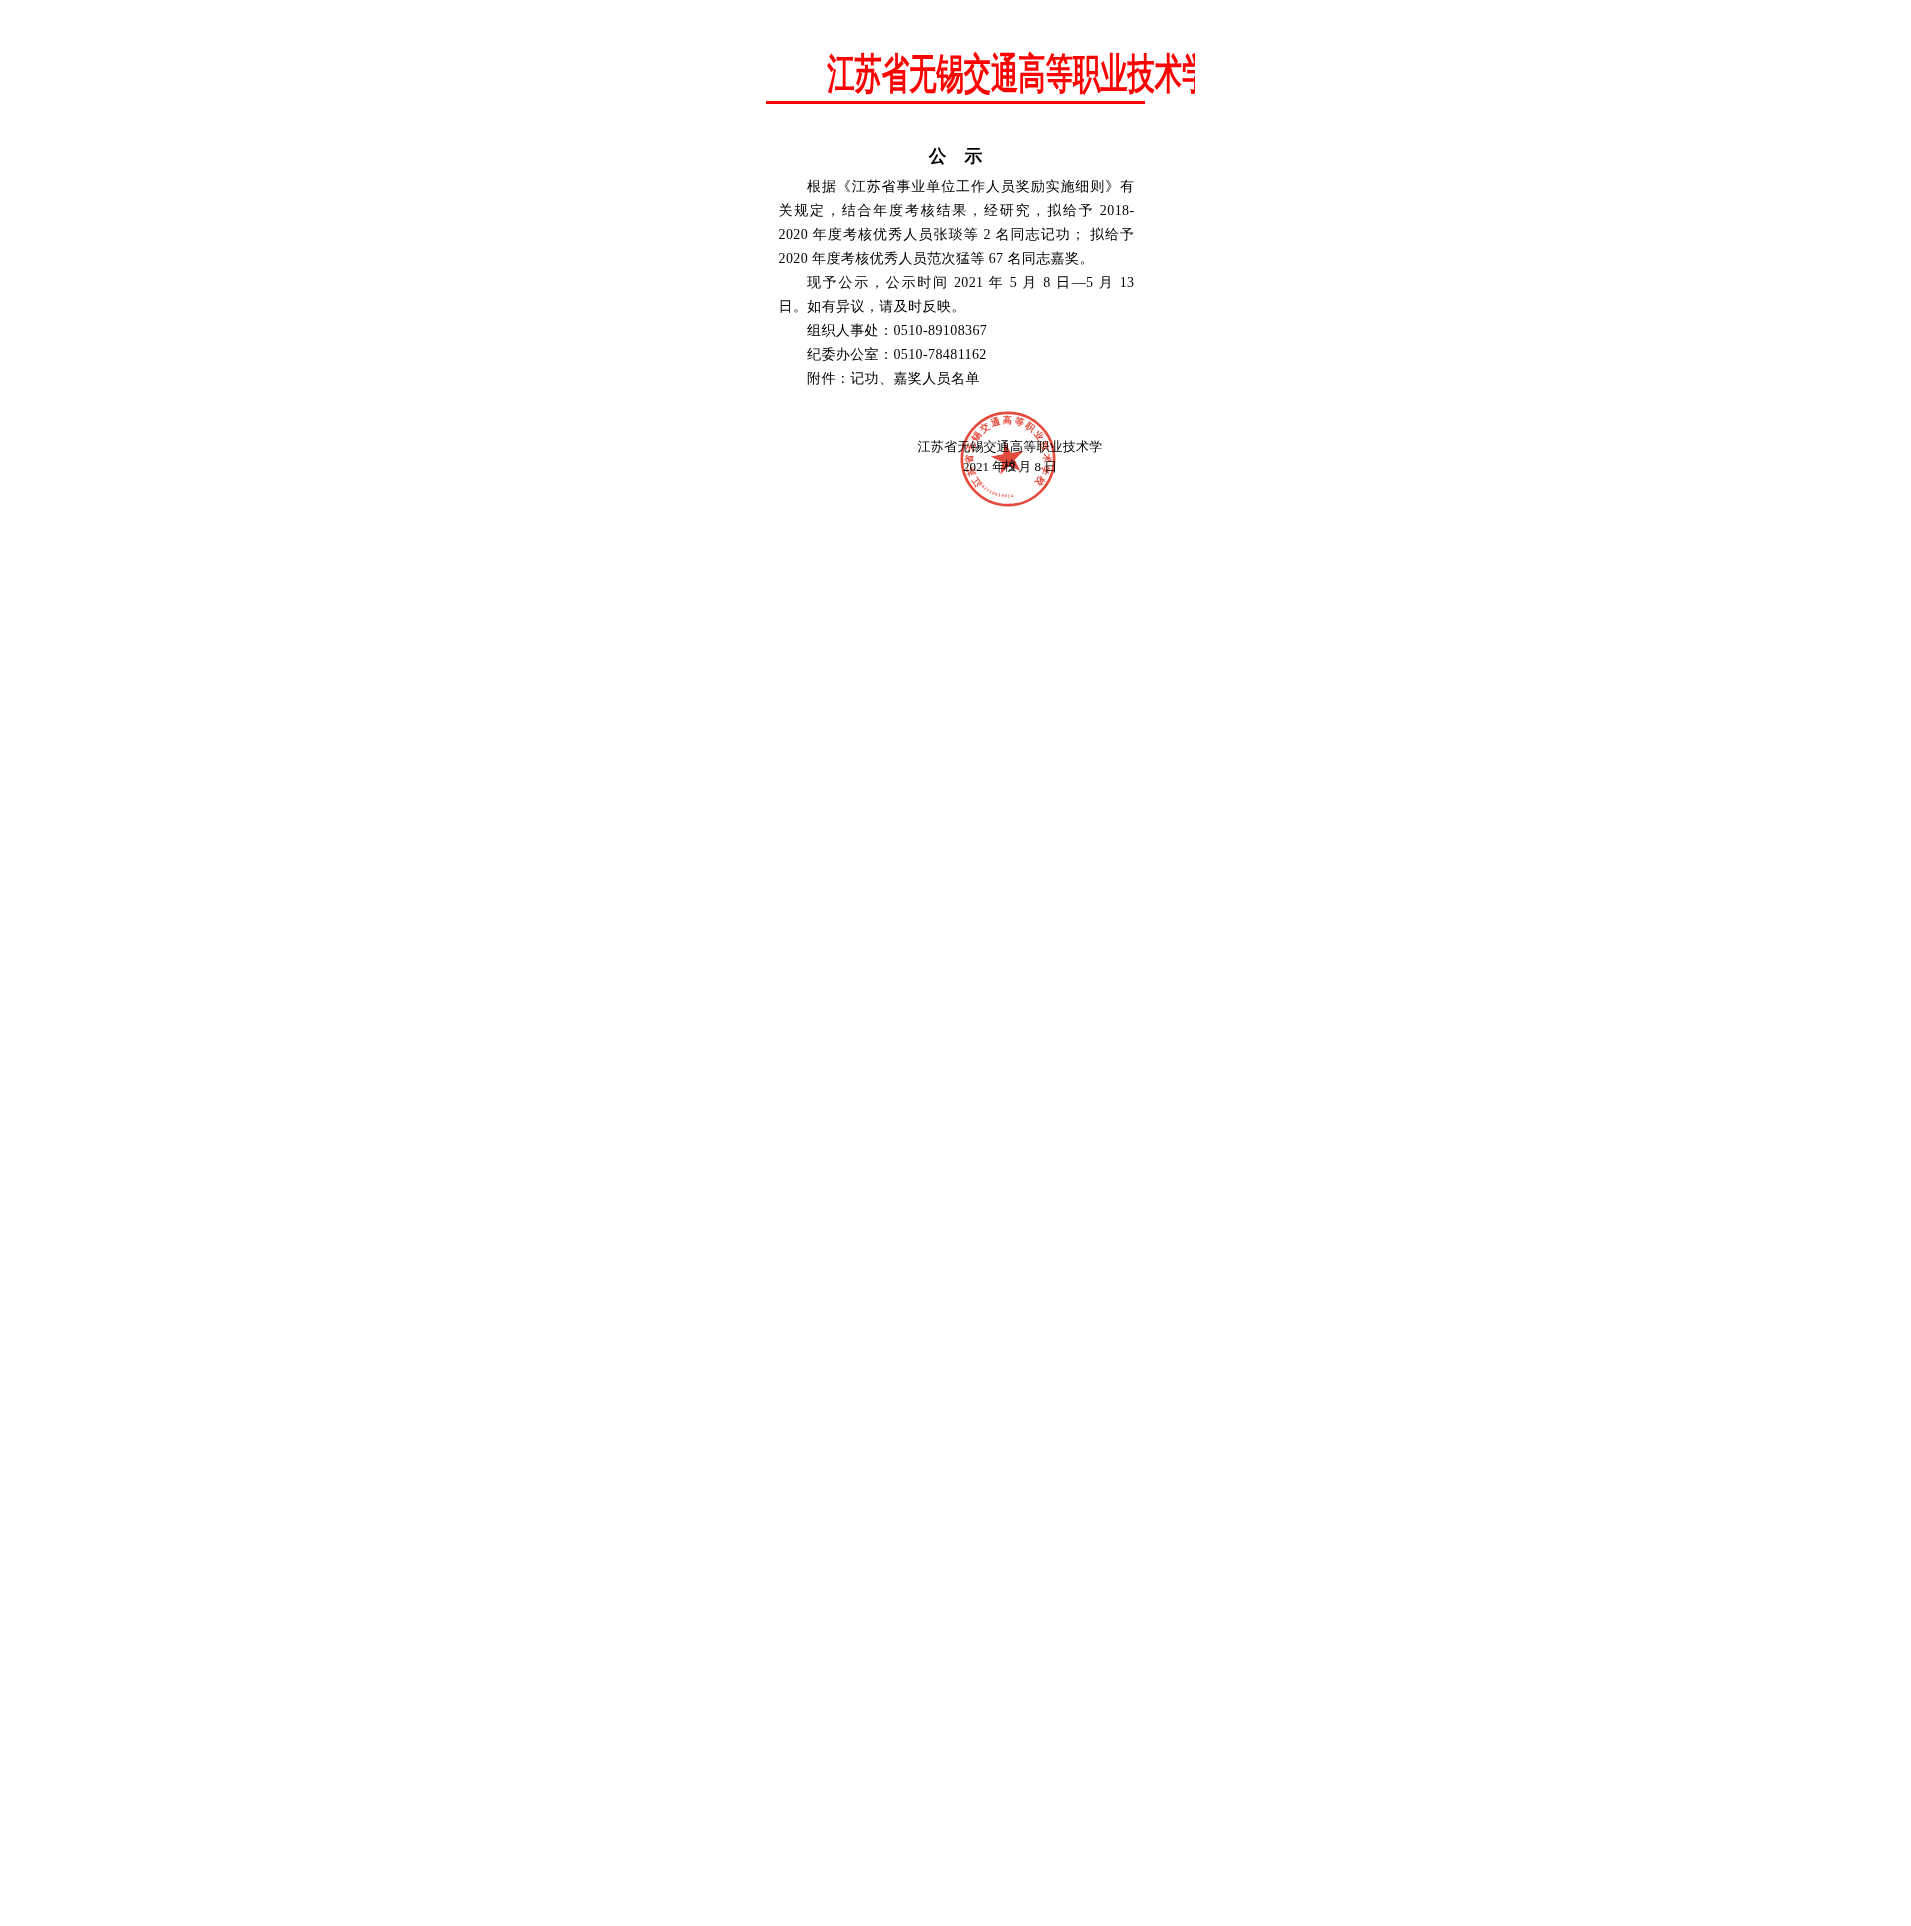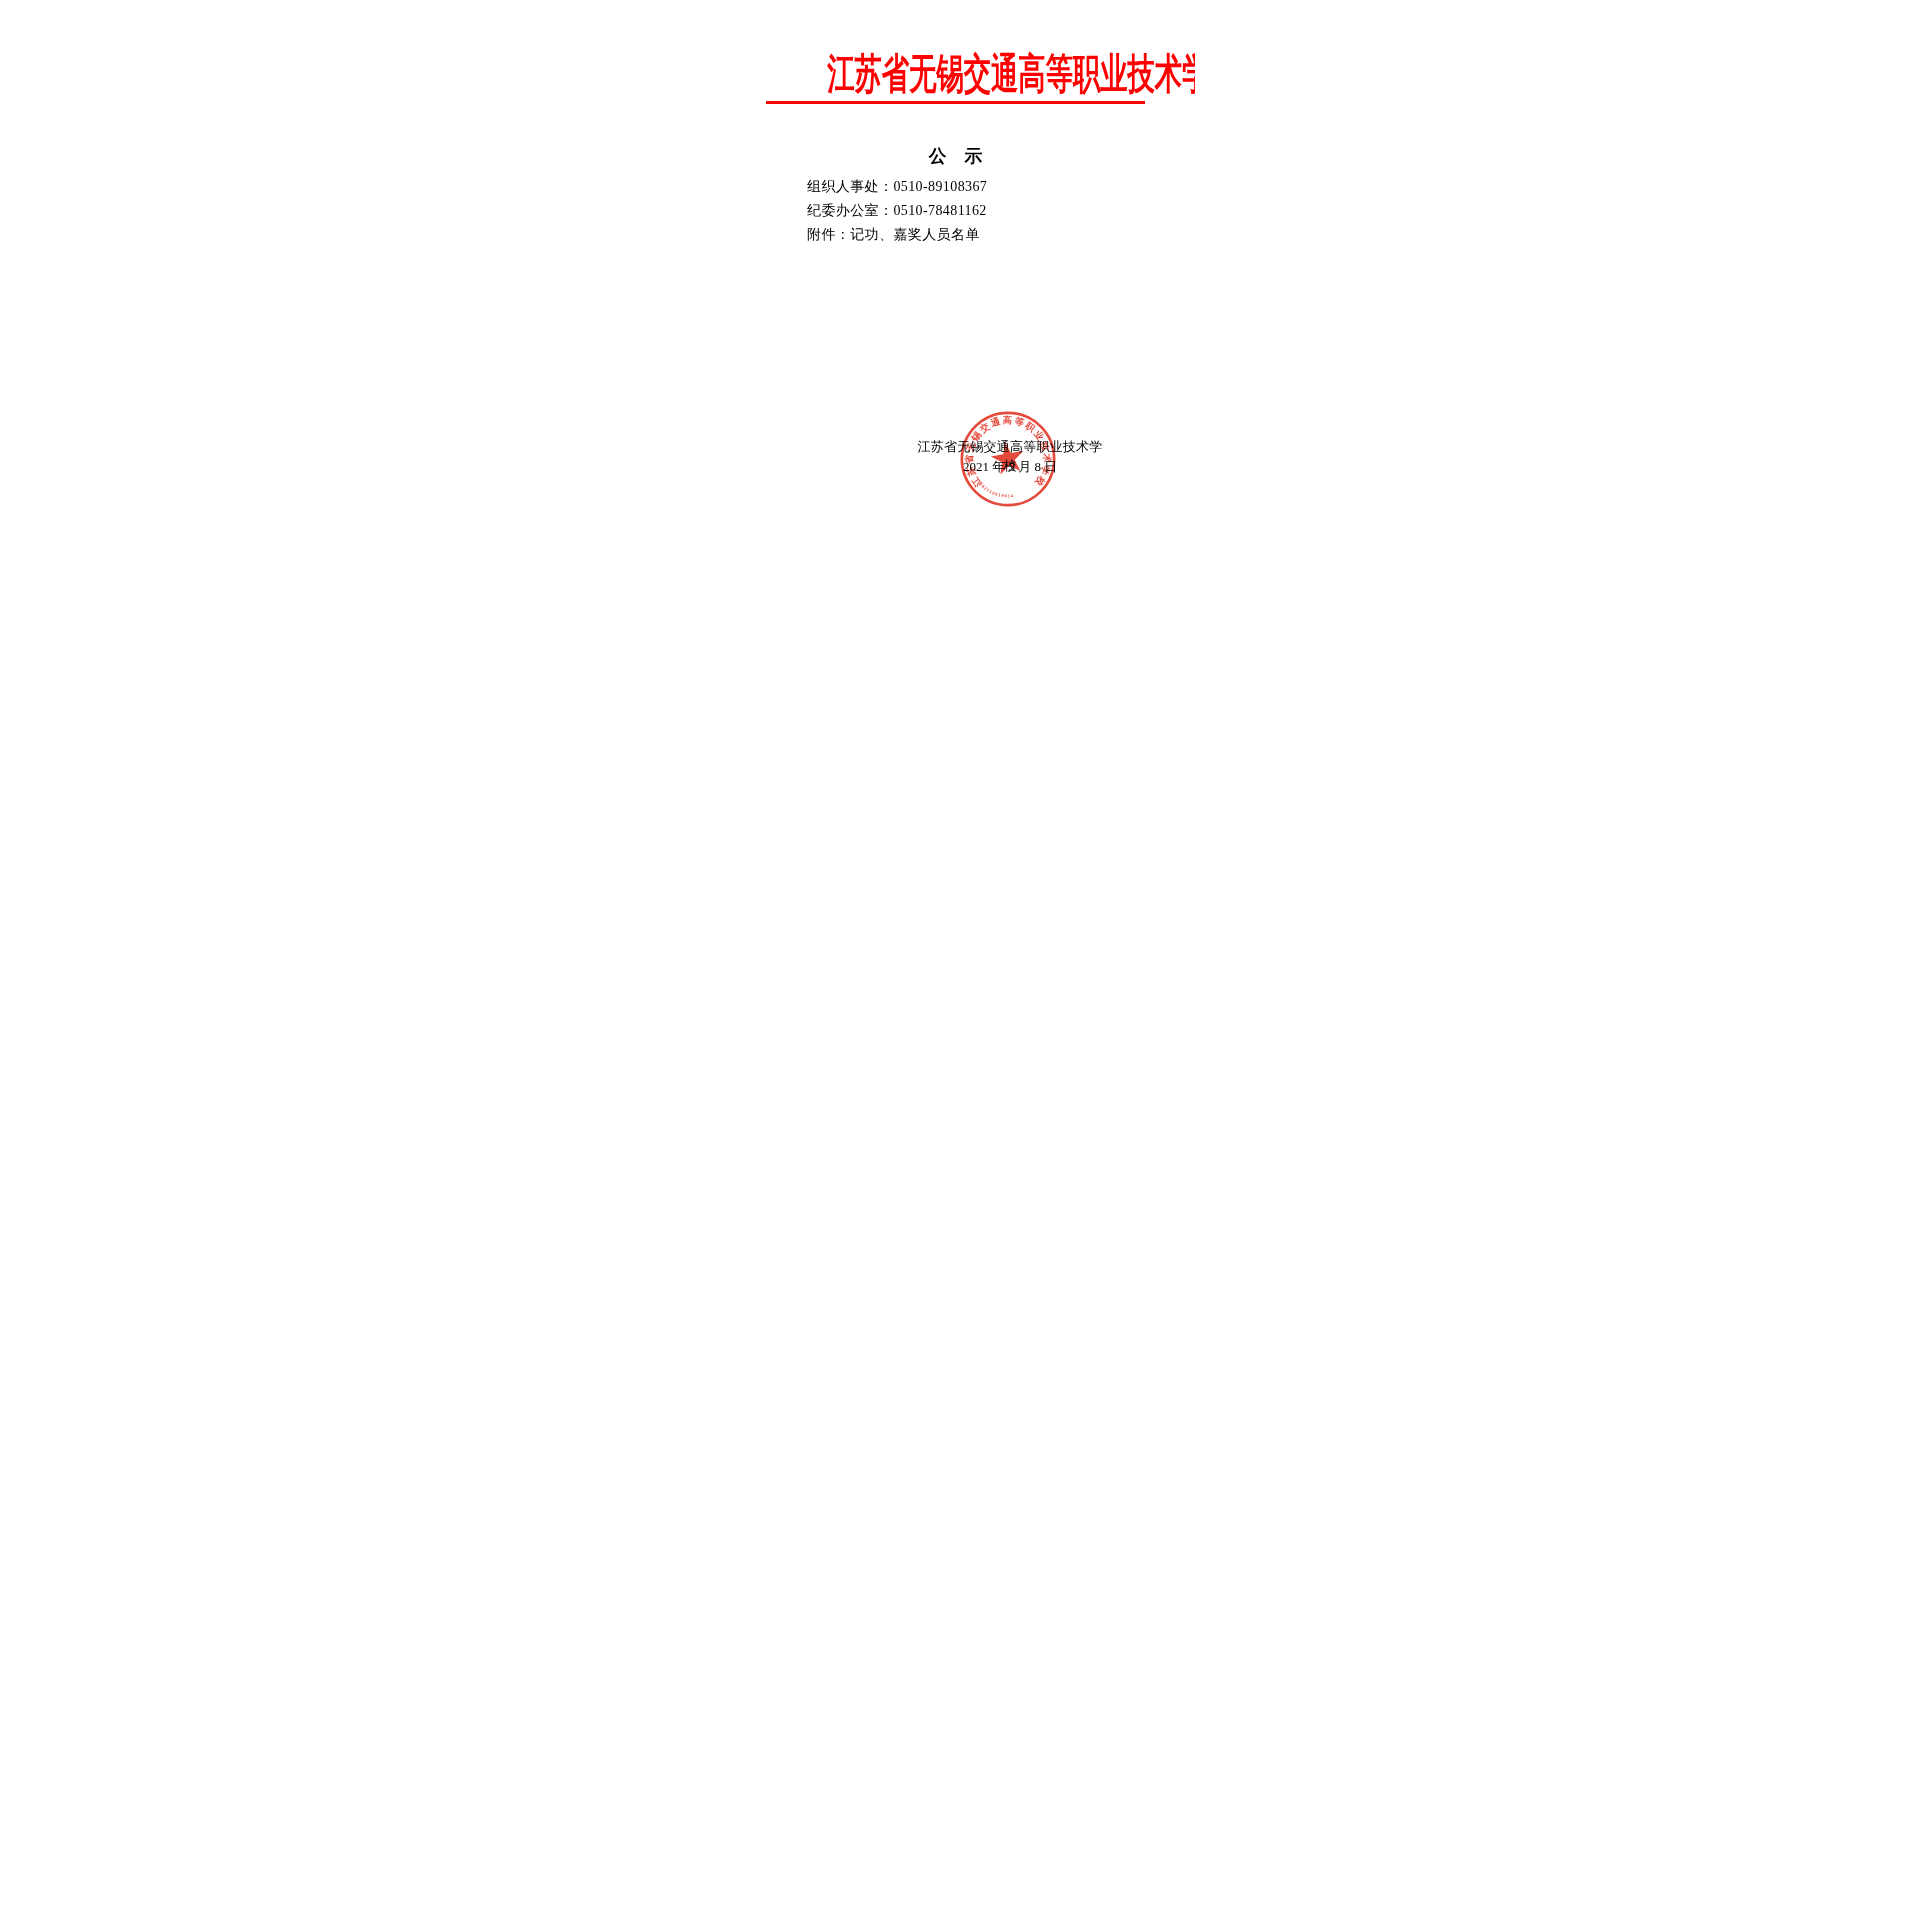--- a/index.html
+++ b/index.html
@@ -62,20 +62,22 @@
   <header class="masthead">
     <div class="masthead-title" style="color: rgb(254, 0, 0);">
       <span>江苏省无锡交通高等职业技术学校</span>
     </div>
     <div class="masthead-rule" style="background: rgb(254, 0, 0);"></div>
   </header>
 
   <h1 class="notice-title">公 示</h1>
 
   <main class="doc-body">
+    <p>根据《江苏省事业单位工作人员奖励实施细则》有关规定，结合年度考核结果，经研究，拟给予 2018-2020 年度考核优秀人员张琰等 2 名同志记功； 拟给予 2020 年度考核优秀人员范次猛等 67 名同志嘉奖。</p>
+    <p>现予公示，公示时间 2021 年 5 月 8 日—5 月 13 日。如有异议，请及时反映。</p>
     <p>组织人事处：0510-89108367</p>
     <p>纪委办公室：0510-78481162</p>
     <p class="attachment">附件：记功、嘉奖人员名单</p>
   </main>
 
   <div class="sig-org">江苏省无锡交通高等职业技术学校</div>
   <div class="sig-date">2021 年 5 月 8 日</div>
 
   <svg class="seal" viewBox="0 0 260 260" aria-hidden="true">
     <circle cx="130" cy="130" r="120" fill="none" stroke="#e23b2c" stroke-width="7"></circle>

